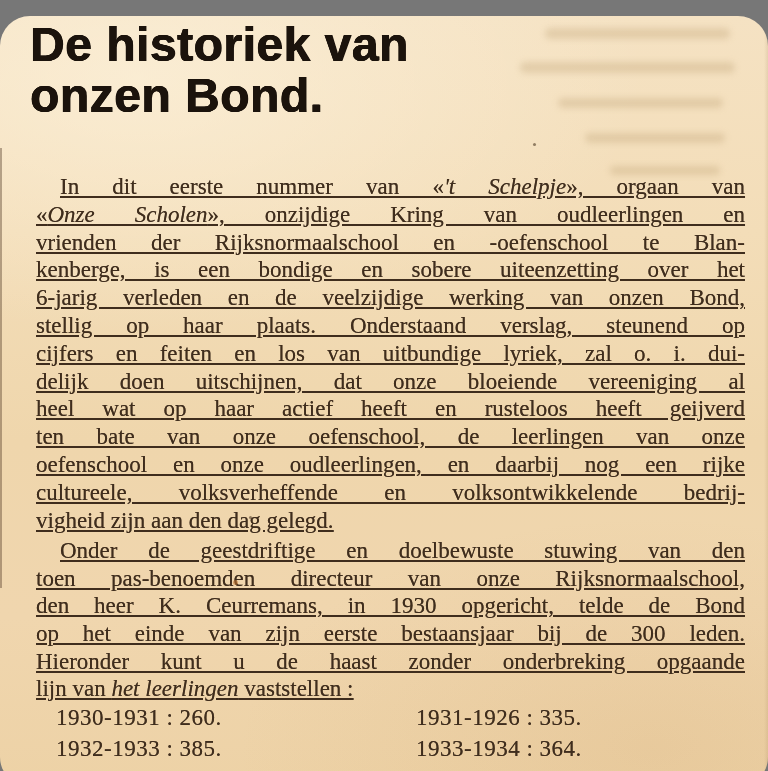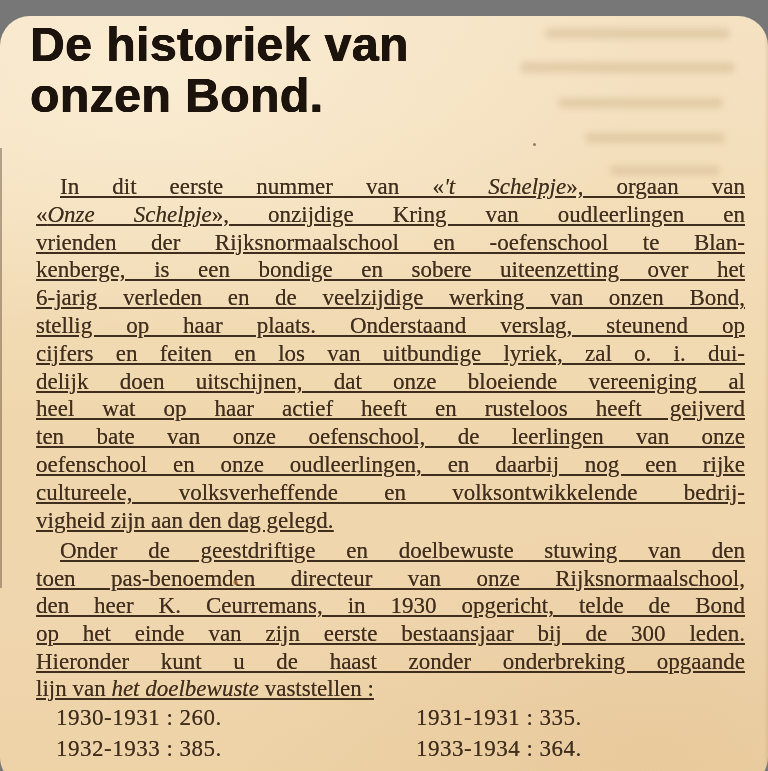--- a/index.html
+++ b/index.html
@@ -90,49 +90,49 @@
 
 <div class="page">
 
   <div class="title">
     <div>De historiek van</div>
     <div>onzen Bond.</div>
   </div>
 
   <div class="para para-1">
       <div class="line indent"><span>In dit eerste nummer van «</span><span class="it">'t Schelpje</span><span>», orgaan van</span></div>
-      <div class="line"><span>«</span><span class="it">Onze Schelpje</span><span>», onzijdige Kring van oudleerlingen en</span></div>
+      <div class="line"><span>«</span><span class="it">Onze Scholen</span><span>», onzijdige Kring van oudleerlingen en</span></div>
       <div class="line"><span>vrienden der Rijksnormaalschool en -oefenschool te Blan-</span></div>
       <div class="line"><span>kenberge, is een bondige en sobere uiteenzetting over het</span></div>
       <div class="line"><span>6-jarig verleden en de veelzijdige werking van onzen Bond,</span></div>
       <div class="line"><span>stellig op haar plaats. Onderstaand verslag, steunend op</span></div>
       <div class="line"><span>cijfers en feiten en los van uitbundige lyriek, zal o. i. dui-</span></div>
       <div class="line"><span>delijk doen uitschijnen, dat onze bloeiende vereeniging al</span></div>
       <div class="line"><span>heel wat op haar actief heeft en rusteloos heeft geijverd</span></div>
       <div class="line"><span>ten bate van onze oefenschool, de leerlingen van onze</span></div>
       <div class="line"><span>oefenschool en onze oudleerlingen, en daarbij nog een rijke</span></div>
       <div class="line"><span>cultureele, volksverheffende en volksontwikkelende bedrij-</span></div>
       <div class="line last"><span>vigheid zijn aan den dag gelegd.</span></div>
     </div>
   <div class="para para-2">
       <div class="line indent"><span>Onder de geestdriftige en doelbewuste stuwing van den</span></div>
       <div class="line"><span>toen pas-benoemden directeur van onze Rijksnormaalschool,</span></div>
       <div class="line"><span>den heer K. Ceurremans, in 1930 opgericht, telde de Bond</span></div>
       <div class="line"><span>op het einde van zijn eerste bestaansjaar bij de 300 leden.</span></div>
       <div class="line"><span>Hieronder kunt u de haast zonder onderbreking opgaande</span></div>
-      <div class="line last"><span>lijn van </span><span class="it">het doelbewuste</span><span> vaststellen :</span></div>
+      <div class="line last"><span>lijn van </span><span class="it">het leerlingen</span><span> vaststellen :</span></div>
     </div>
 
   <div class="mlist mlist-left">
       <div class="row">1930-1931 : 260.</div>
       <div class="row">1932-1933 : 385.</div>
       <div class="row">1934-1935 : 415.</div>
     </div>
   <div class="mlist mlist-right">
-      <div class="row">1931-1931 : 335.</div>
+      <div class="row">1931-1926 : 335.</div>
       <div class="row">1933-1934 : 364.</div>
       <div class="row">1935-1936 : 445.</div>
     </div>
 
   <div class="ghost" style="left:545px;top:12px;width:185px;height:11px;"></div>
   <div class="ghost" style="left:520px;top:46px;width:215px;height:11px;"></div>
   <div class="ghost" style="left:558px;top:82px;width:165px;height:10px;"></div>
   <div class="ghost" style="left:585px;top:117px;width:140px;height:10px;"></div>
   <div class="ghost" style="left:610px;top:150px;width:110px;height:9px;"></div>
 

